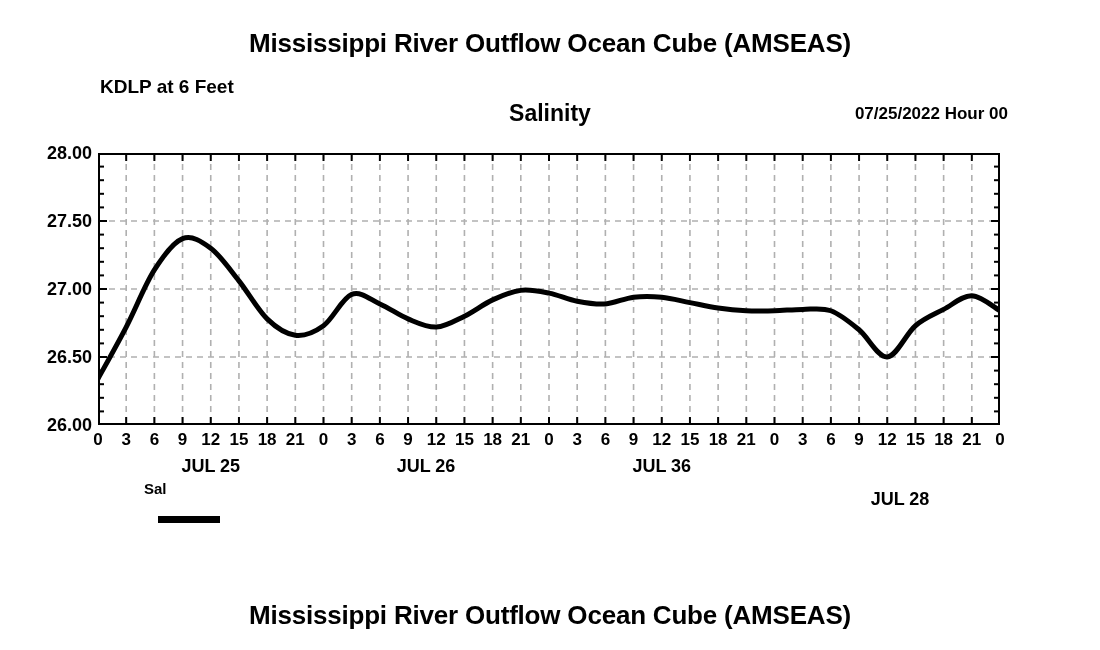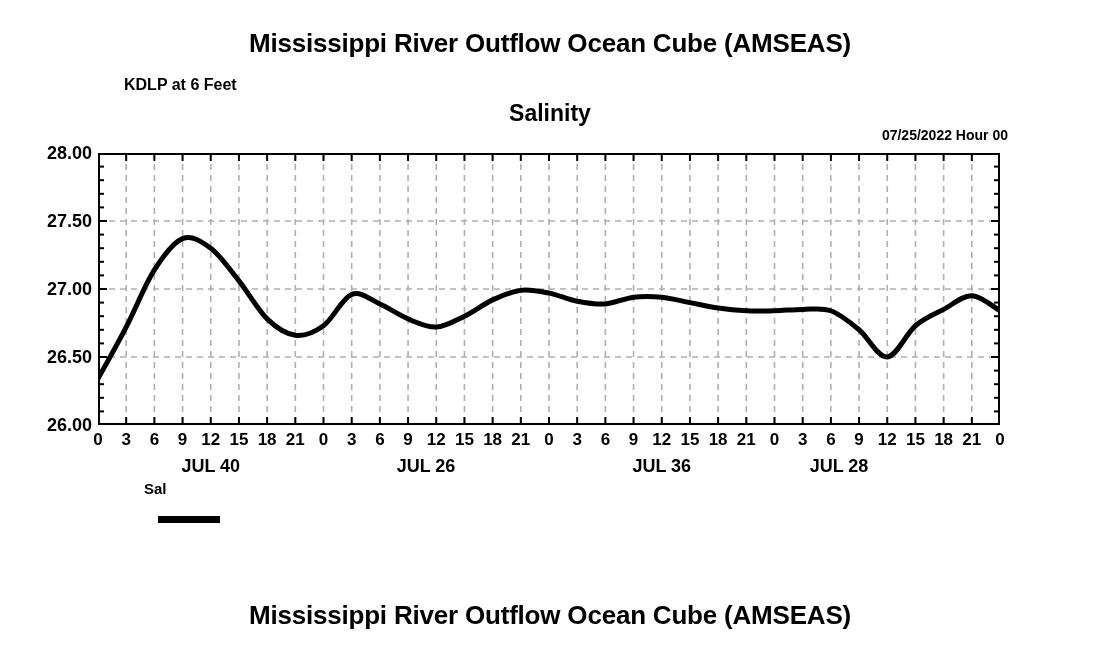--- a/index.html
+++ b/index.html
@@ -34,42 +34,40 @@
   .bottom-title {
     left: 0; top: 600px;
     width: 1100px;
     text-align: center;
     font-size: 26px;
     font-weight: bold;
     letter-spacing: -0.2px;
   }
   .station-line {
     left: 100px; top: 76px;
-    font-size: 16px;
-    font-weight: bold;
-    margin-left: 24px;
+    font-size: 19px;
+    font-weight: bold;
   }
   .coords-line {
     left: 100px; top: 104px;
     font-size: 19px;
     font-weight: bold;
   }
   .center-label {
     left: 0; top: 100px;
     width: 1100px;
     text-align: center;
     font-size: 23px;
     font-weight: bold;
   }
   .date-line {
     right: 92px; top: 104px;
-    font-size: 14px;
+    font-size: 17px;
     font-weight: bold;
     text-align: right;
-    margin-top: 23px;
   }
 
   
   #plot-area {
     left: 98px; top: 153px;
     width: 902px; height: 272px;
   }
   #plot-frame {
     position: absolute;
     left: 0; top: 0;
@@ -333,23 +331,23 @@
       <div class="x-tick-label" style="left: 802.688px;">3</div>
       <div class="x-tick-label" style="left: 830.875px;">6</div>
       <div class="x-tick-label" style="left: 859.062px;">9</div>
       <div class="x-tick-label" style="left: 887.25px;">12</div>
       <div class="x-tick-label" style="left: 915.438px;">15</div>
       <div class="x-tick-label" style="left: 943.625px;">18</div>
       <div class="x-tick-label" style="left: 971.812px;">21</div>
       <div class="x-tick-label" style="left: 1000px;">0</div>
     </div>
   <div id="day-labels">
-      <div class="day-label" style="left: 210.75px;">JUL 40</div>
+      <div class="day-label" style="left: 210.75px;">JUL 25</div>
       <div class="day-label" style="left: 426px;">JUL 26</div>
       <div class="day-label" style="left: 661.75px;">JUL 36</div>
-      <div class="day-label" style="left: 839px;">JUL 28</div>
+      <div class="day-label" style="left: 900px; margin-top: 33px;">JUL 28</div>
     </div>
 
   <div class="abs legend-label">Sal</div>
   <div class="abs legend-swatch" style="background: rgb(0, 0, 0);"></div>
 
   <div class="abs bottom-title">Mississippi River Outflow Ocean Cube (AMSEAS)</div>
 </div>
 
 </body></html>

